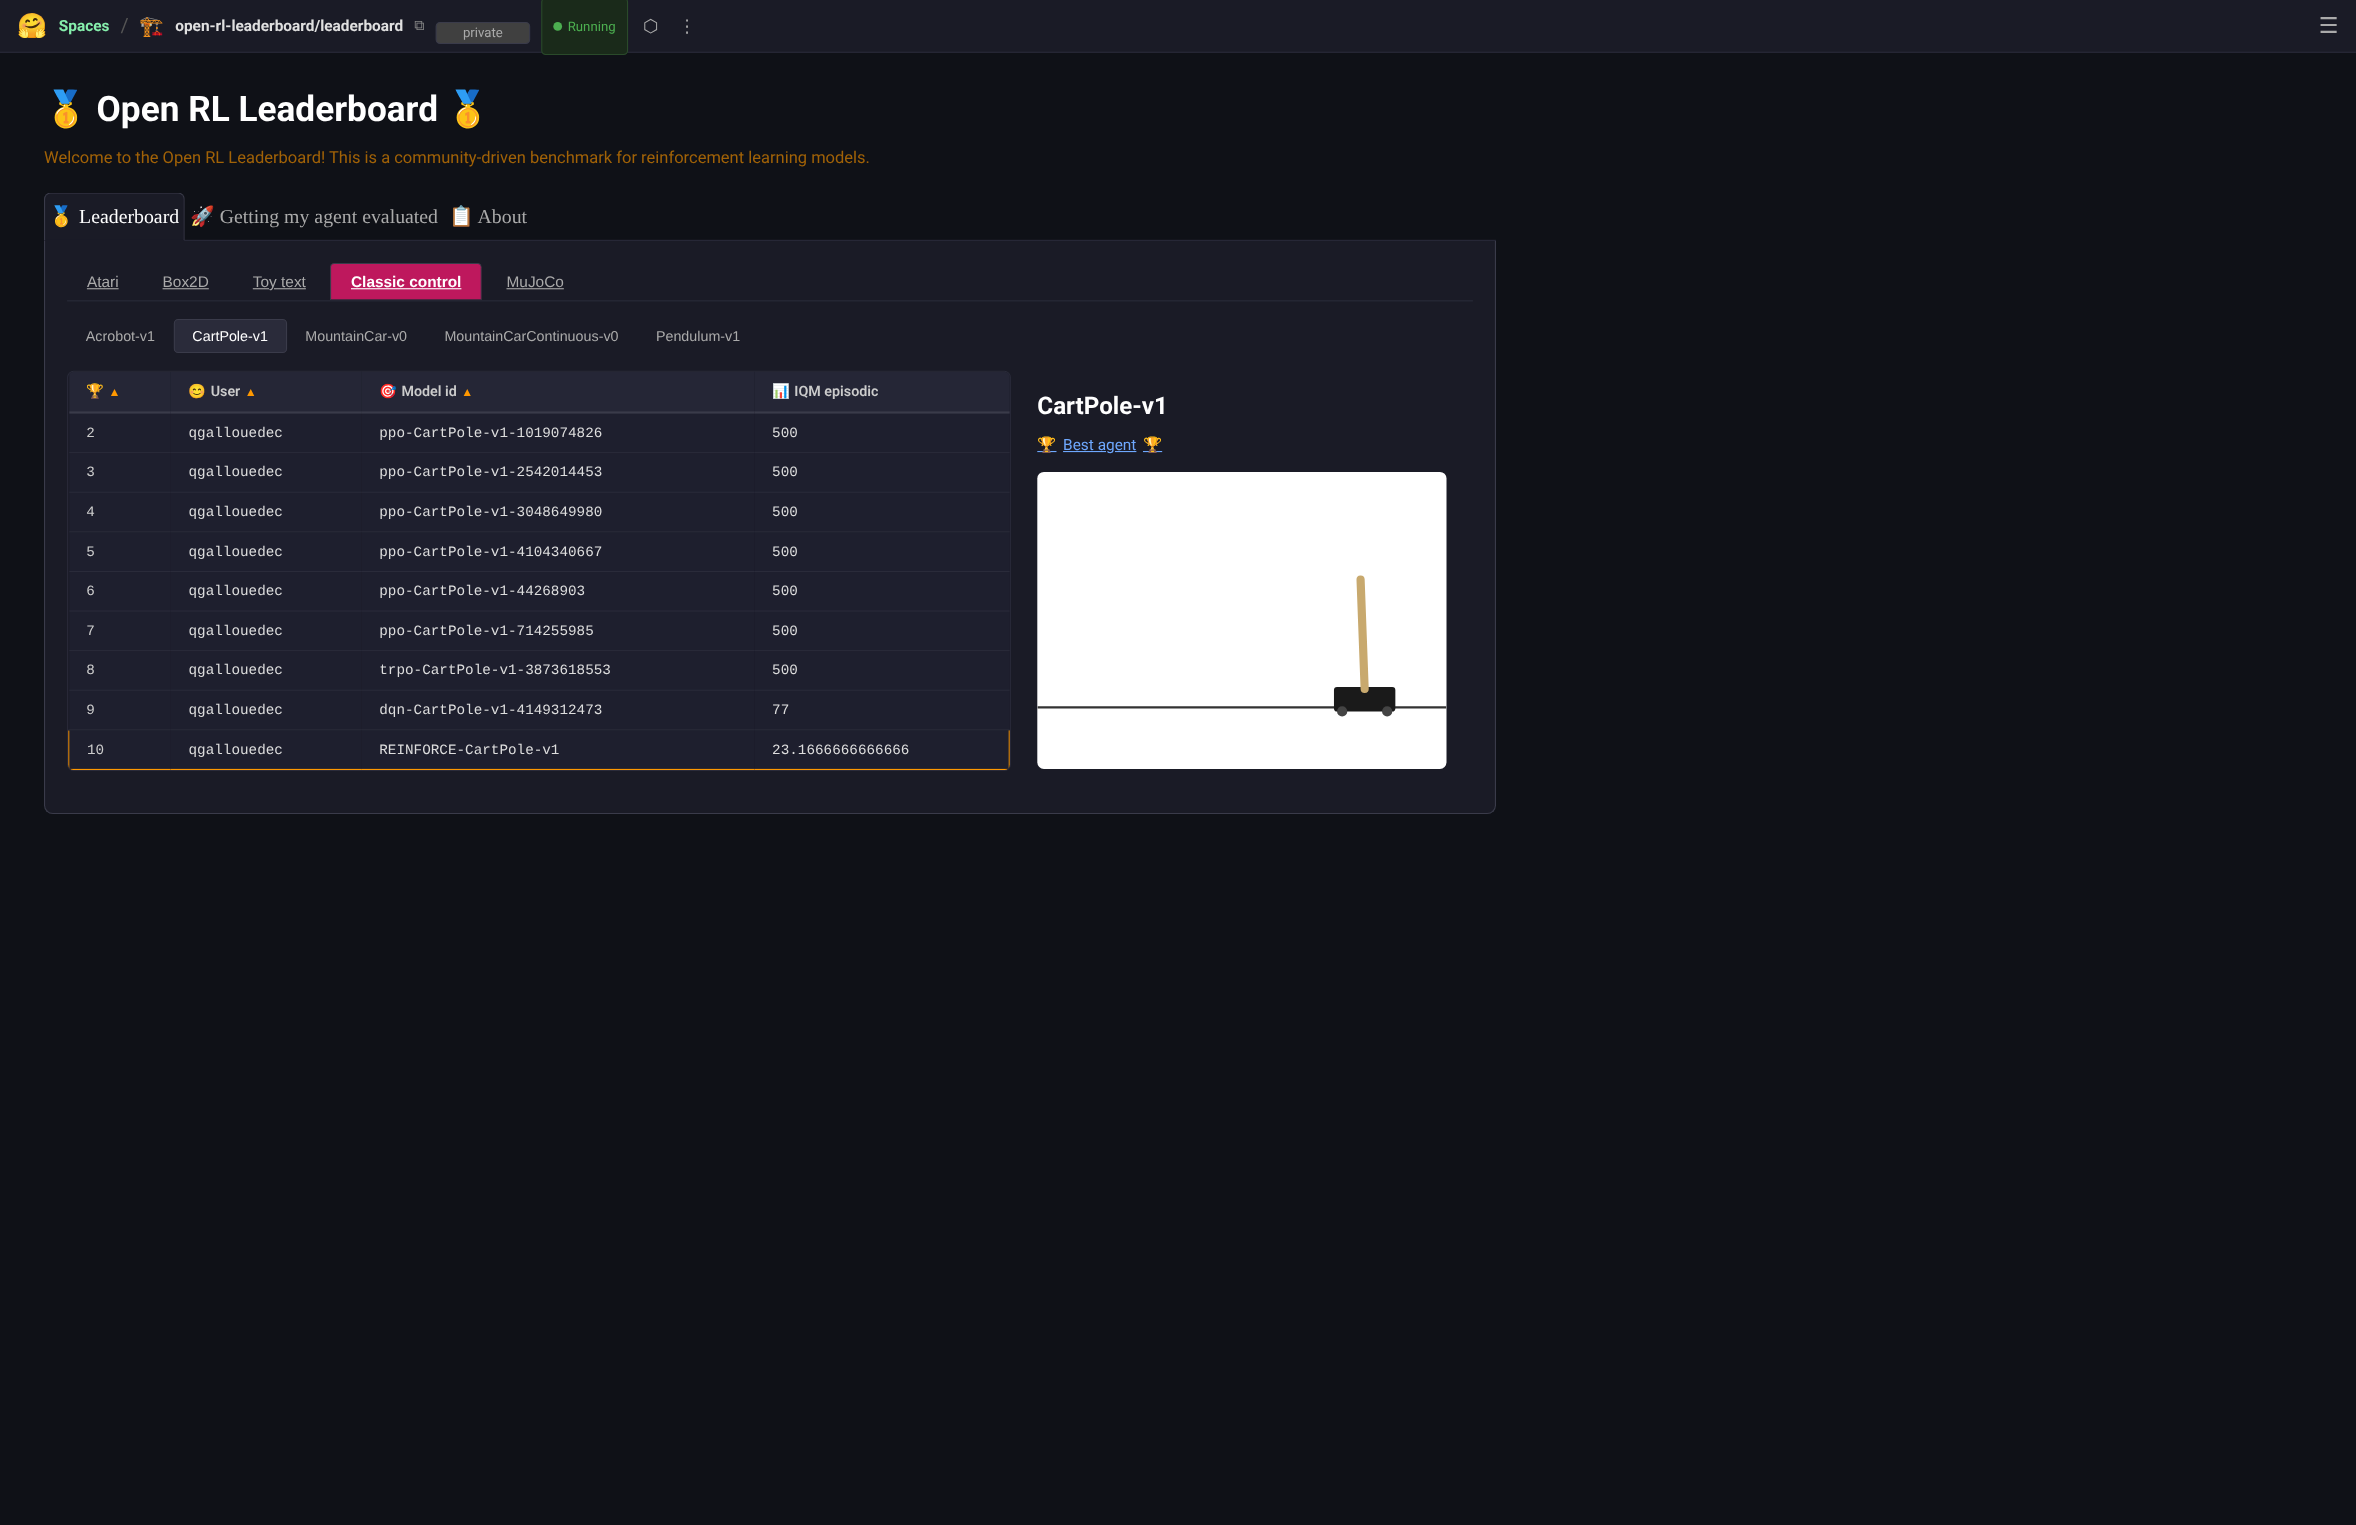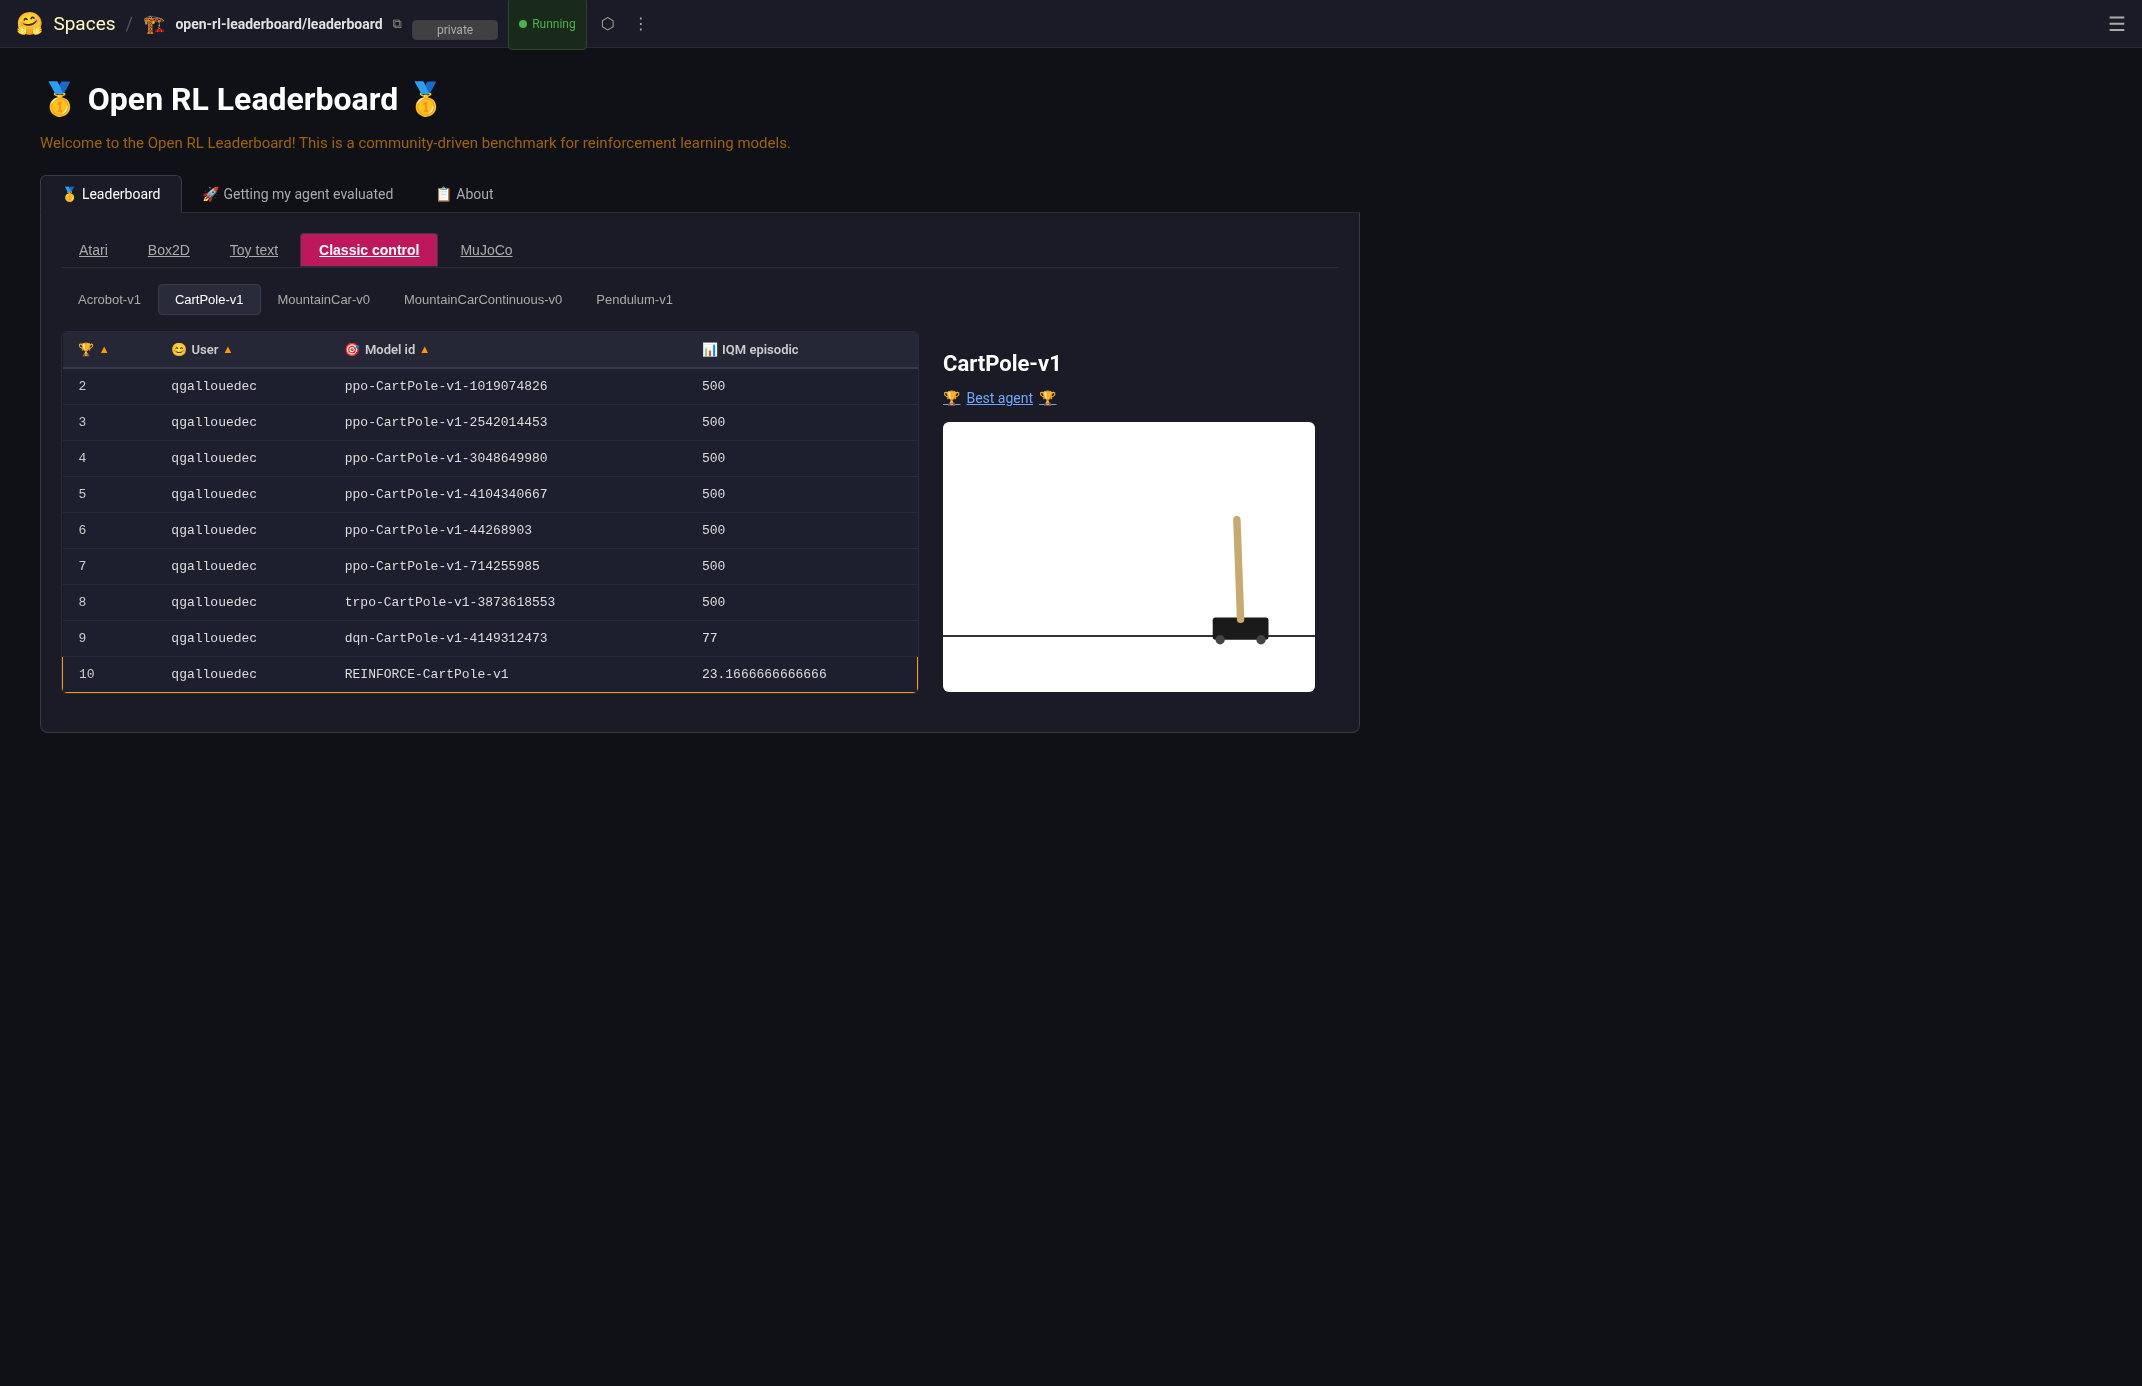--- a/index.html
+++ b/index.html
@@ -18,23 +18,23 @@
       gap: 10px;
       padding: 8px 16px;
       background: #1a1b26;
       border-bottom: 1px solid #2a2b3a;
       height: 48px;
     }
     .topbar-logo {
       font-size: 22px;
     }
     .topbar-spaces {
-      font-size: 19px;
-      color: #fef9c3;
-      font-weight: 400;
+      font-size: 14px;
+      color: #86efac;
+      font-weight: 700;
     }
     .topbar-sep {
       color: #555;
       font-size: 18px;
     }
     .topbar-repo-icon {
       font-size: 18px;
     }
     .topbar-repo-name {
       font-size: 14px;
@@ -115,32 +115,33 @@
     }
 
     
     .main-tabs {
       display: flex;
       gap: 0;
       border-bottom: 1px solid #2a2b3a;
       margin-bottom: 0;
     }
     .main-tab {
-      padding: 10px 20px;
+      padding: 10px 4px;
       cursor: pointer;
       border: 1px solid transparent;
       border-bottom: none;
       border-radius: 6px 6px 0 0;
       color: #aaa;
-      font-size: 14px;
+      font-size: 18px;
       background: transparent;
       display: flex;
       align-items: center;
       gap: 6px;
       white-space: nowrap;
+      font-family: Liberation Serif, serif;
     }
     .main-tab.active {
       background: #1a1b26;
       border-color: #3a3b4a;
       border-bottom: 1px solid #1a1b26;
       color: #fff;
       margin-bottom: -1px;
     }
 
     

